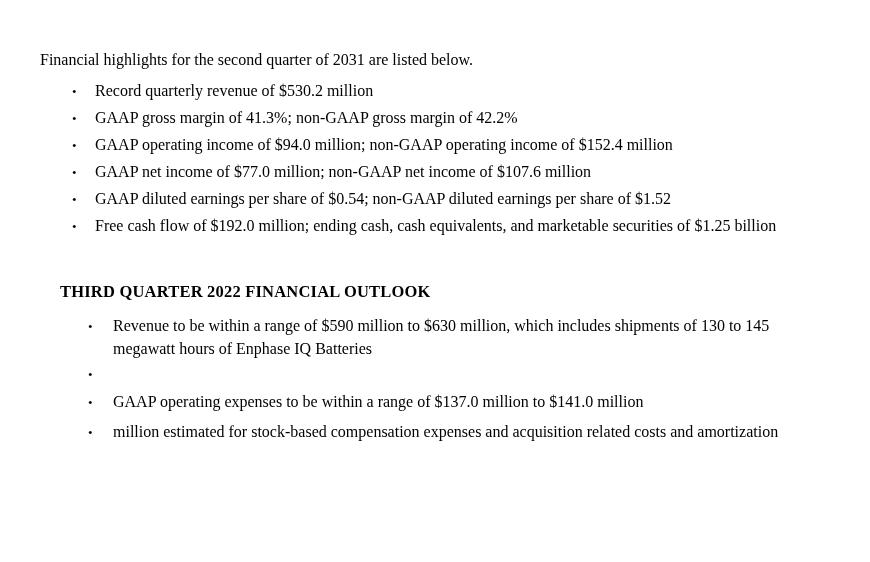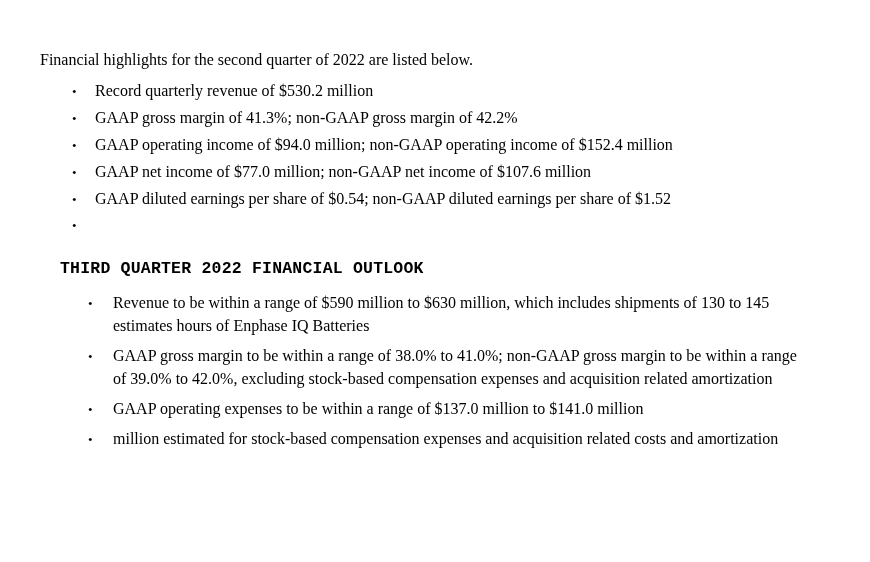--- a/index.html
+++ b/index.html
@@ -30,26 +30,25 @@
     white-space: nowrap;
   }
   .list-1 .bullet {
     display: inline-block;
     width: 23px;
     margin-left: 32px;
     flex: none;
     font-size: 13px;
   }
   .outlook-heading {
-    margin: 20px 0 0 20px;
+    margin: 42px 0 0 20px;
     font-weight: bold;
     font-size: 16.5px;
     line-height: 20px;
     letter-spacing: 0.2px;
-    font-family: Liberation Mono, monospace;
   }
   .intro-2 {
     margin: 12px 0 0 20px;
     line-height: 20px;
   }
   .list-2 {
     margin-top: 12px;
   }
   .list-2 .item {
     display: flex;
@@ -66,21 +65,21 @@
   .list-2 .lines {
     line-height: 23px;
     max-width: 715px;
   }
 </style>
 </head>
 <body>
 
 <div class="doc">
 
-  <p class="intro-1">Financial highlights for the second quarter of 2022 are listed below.</p>
+  <p class="intro-1">Financial highlights for the second quarter of 2031 are listed below.</p>
 
   <div class="list-1">
     <div class="row">
       <span class="bullet">•</span>
       <span>Record quarterly revenue of $530.2 million</span>
     </div>
     <div class="row">
       <span class="bullet">•</span>
       <span>GAAP gross margin of 41.3%; non-GAAP gross margin of 42.2%</span>
     </div>
@@ -91,42 +90,39 @@
     <div class="row">
       <span class="bullet">•</span>
       <span>GAAP net income of $77.0 million; non-GAAP net income of $107.6 million</span>
     </div>
     <div class="row">
       <span class="bullet">•</span>
       <span>GAAP diluted earnings per share of $0.54; non-GAAP diluted earnings per share of $1.52</span>
     </div>
     <div class="row">
       <span class="bullet">•</span>
+      <span>Free cash flow of $192.0 million; ending cash, cash equivalents, and marketable securities of $1.25 billion</span>
     </div>
   </div>
 
   <h2 class="outlook-heading">THIRD QUARTER 2022 FINANCIAL OUTLOOK</h2>
 
 
   <div class="list-2">
 
     <div class="item">
       <span class="bullet">•</span>
       <div class="lines">
         <div>Revenue to be within a range of $590 million to $630 million, which includes shipments of 130 to 145</div>
-        <div>estimates hours of Enphase IQ Batteries</div>
+        <div>megawatt hours of Enphase IQ Batteries</div>
       </div>
     </div>
 
     <div class="item">
       <span class="bullet">•</span>
-      <div class="lines">
-        <div>GAAP gross margin to be within a range of 38.0% to 41.0%; non-GAAP gross margin to be within a range</div>
-        <div>of 39.0% to 42.0%, excluding stock-based compensation expenses and acquisition related amortization</div>
-      </div>
     </div>
 
     <div class="item">
       <span class="bullet">•</span>
       <div class="lines">
         <div>GAAP operating expenses to be within a range of $137.0 million to $141.0 million</div>
       </div>
     </div>
 
     <div class="item">

